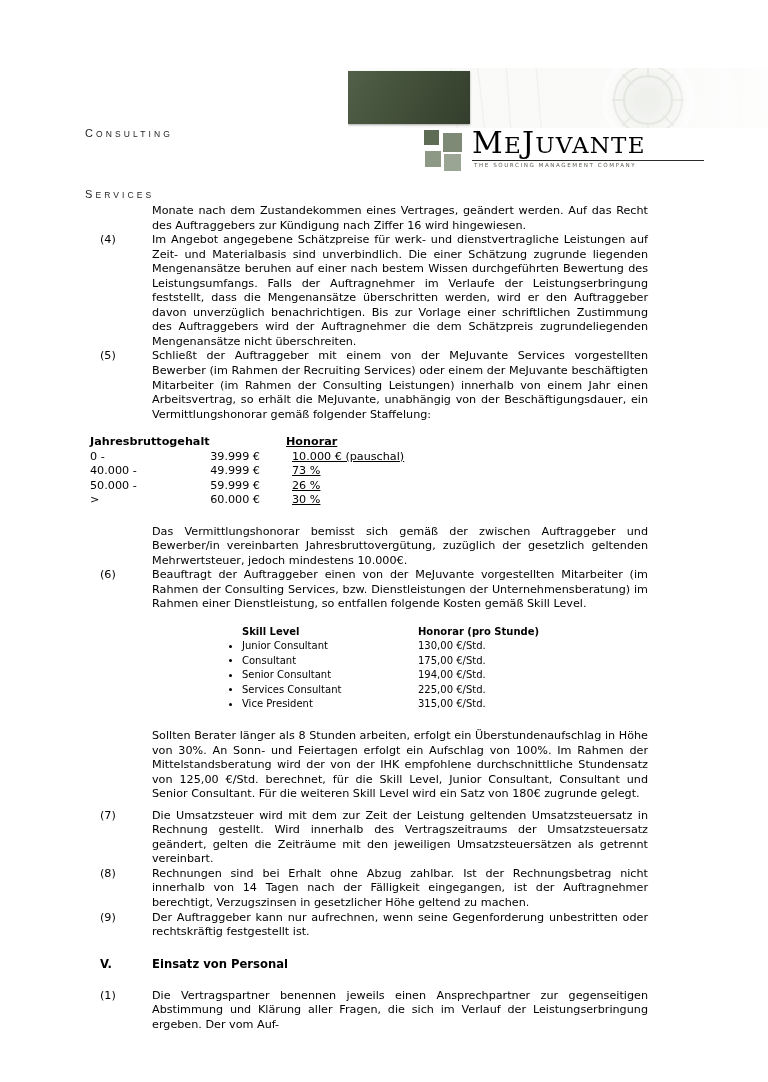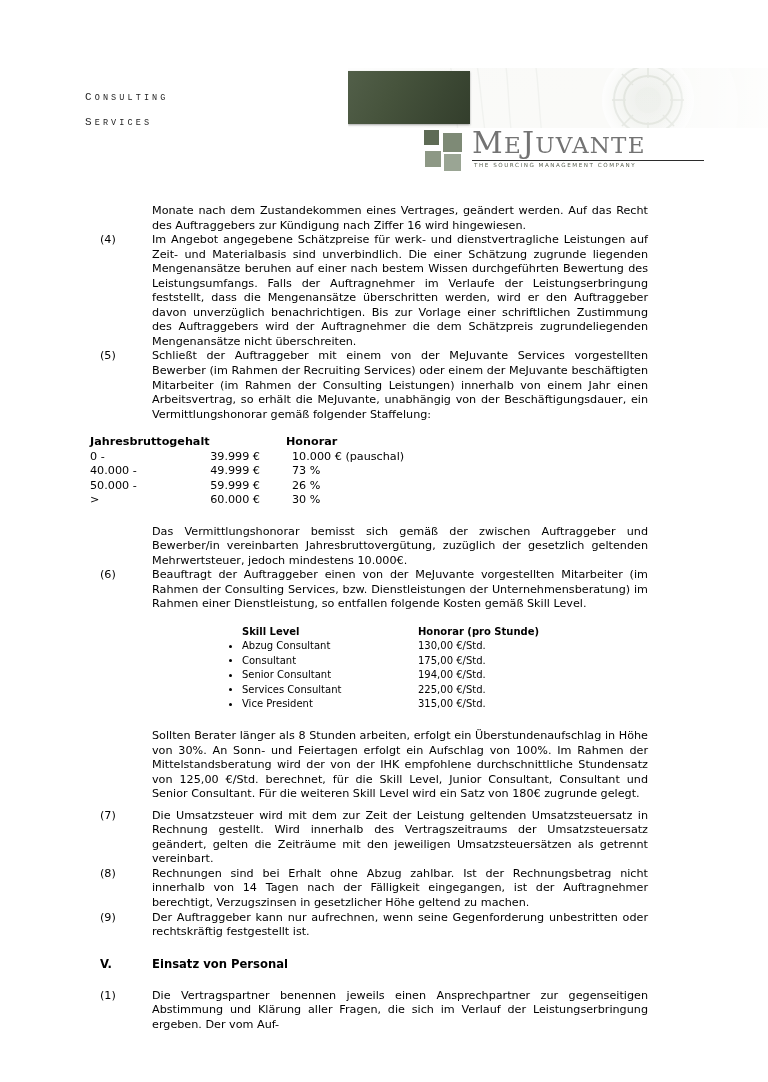--- a/index.html
+++ b/index.html
@@ -34,28 +34,29 @@
   }
 
   
   .service-words {
     position: absolute;
     left: 85px;
     top: 85px;
     width: 180px;
   }
   .service-word {
-    font-family: Liberation Mono, monospace;
+    font-family: Liberation Sans, sans-serif;
     font-size: 8.5px;
     letter-spacing: 3.1px;
     color: #1d1d1d;
     line-height: 24px;
     text-transform: uppercase;
     font-variant: small-caps;
     white-space: nowrap;
+    margin-top: 36px;
   }
   .service-word::first-letter {
     font-size: 11px;
   }
 
   
   .banner-wrap {
     position: absolute;
     left: 348px;
     top: 68px;
@@ -110,21 +111,21 @@
   .sq-bl { left: 1px;  top: 21px; width: 16px; height: 16px; background: #8e998611; background-color: #8d9885; }
   .sq-br { left: 20px; top: 24px; width: 17px; height: 17px; background: #9aa594; }
 
   .logo-word {
     position: absolute;
     left: 48px;
     top: 0px;
     font-family: "DejaVu Serif", serif;
     font-size: 30px;
     letter-spacing: 1.2px;
-    color: #737373;
+    color: #000000;
     line-height: 34px;
     white-space: nowrap;
   }
   .logo-word .cap { font-size: 30px; }
   .logo-word .small { font-size: 23px; }
 
   .logo-rule {
     position: absolute;
     left: 48px;
     top: 34px;
@@ -184,21 +185,21 @@
     padding-left: 74px;
     font-size: 11.2px;
     line-height: 14.5px;
   }
   .fee-row {
     display: flex;
     white-space: nowrap;
   }
   .fee-c1 { width: 64px; }
   .fee-c2 { width: 106px; text-align: right; padding-right: 6px; }
-  .fee-c3 { width: 220px; padding-left: 26px; }
+  .fee-c3 { width: 220px; padding-left: 26px; text-decoration: underline; }
   .fee-head { font-weight: bold; }
   .fee-head .fee-c1 { width: 170px; }
   .fee-head .fee-c2 { width: 0; padding: 0; }
 
   .skill-table {
     margin: 0;
     padding-left: 200px;
     font-size: 10px;
     line-height: 14.5px;
   }
@@ -376,21 +377,21 @@
 
     <div class="gap-md"></div>
 
     <div class="skill-table">
       <div class="skill-row skill-head">
         <span class="skill-c1">Skill Level</span>
         <span class="skill-c2">Honorar (pro Stunde)</span>
       </div>
       <div class="skill-row">
         <span class="skill-bullet"></span>
-        <span class="skill-c1">Abzug Consultant</span>
+        <span class="skill-c1">Junior Consultant</span>
         <span class="skill-c2">130,00 €/Std.</span>
       </div>
       <div class="skill-row">
         <span class="skill-bullet"></span>
         <span class="skill-c1">Consultant</span>
         <span class="skill-c2">175,00 €/Std.</span>
       </div>
       <div class="skill-row">
         <span class="skill-bullet"></span>
         <span class="skill-c1">Senior Consultant</span>

